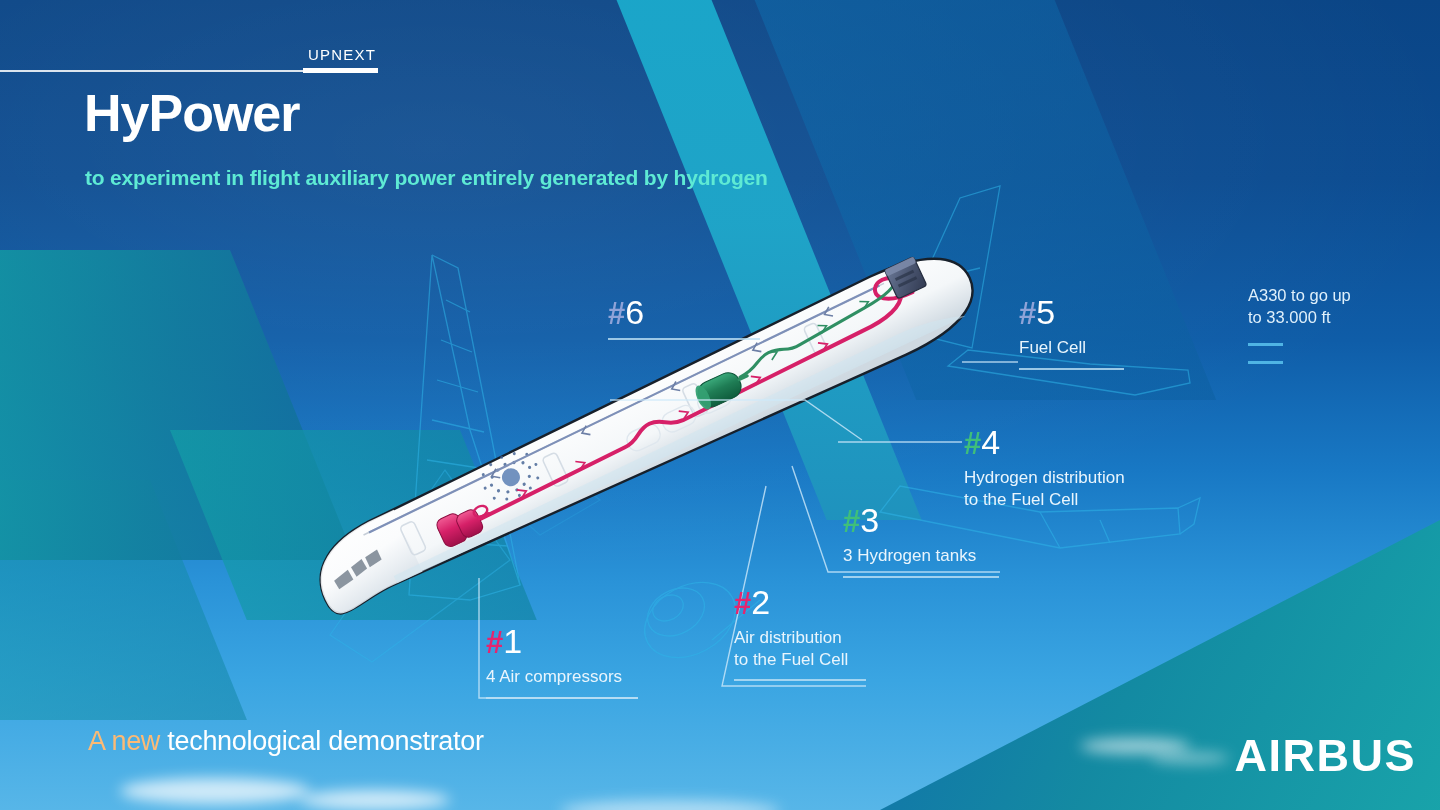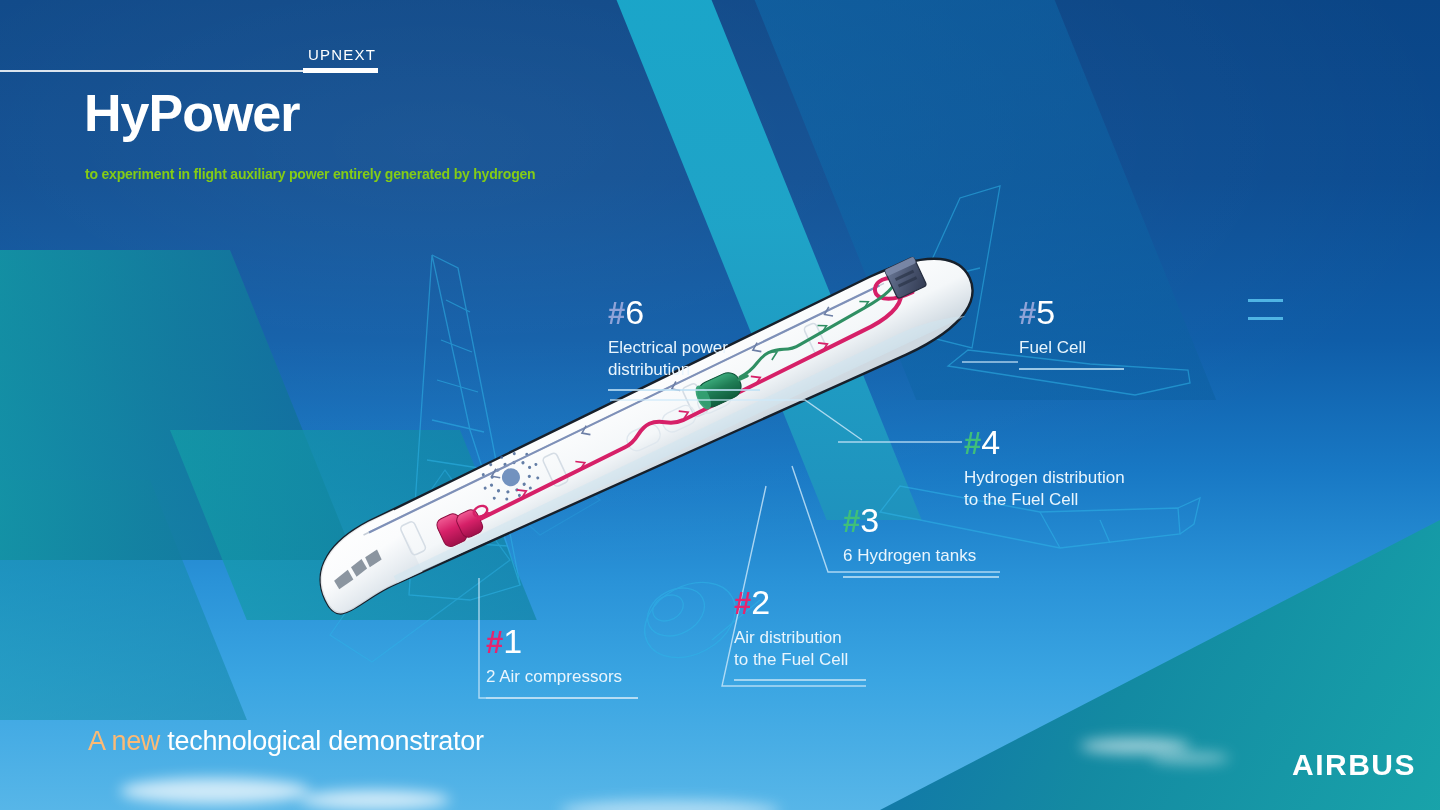--- a/index.html
+++ b/index.html
@@ -81,31 +81,31 @@
     position:absolute; left:303px; top:46px; width:78px;
     color:#ffffff; font-size:15px; letter-spacing:1.2px; text-align:center;
   }
   .title {
     position:absolute; left:84px; top:87px;
     color:#ffffff; font-size:52px; font-weight:bold; letter-spacing:-1px;
     line-height:1;
   }
   .subtitle {
     position:absolute; left:85px; top:166px;
-    color:#84cc16; font-size:14px; font-weight:bold; letter-spacing:-.2px;
+    color:#5eead4; font-size:21px; font-weight:bold; letter-spacing:-.2px;
   }
   .footer-line {
     position:absolute; left:88px; top:726px;
     color:#ffffff; font-size:27px; letter-spacing:-.3px;
   }
   .footer-line .light { font-weight:400; color:#fdba74; }
   .footer-line .bold  { font-weight:normal; }
   .airbus {
     position:absolute; right:24px; bottom:28px;
-    color:#ffffff; font-size:30px; font-weight:bold; letter-spacing:1.5px;
+    color:#ffffff; font-size:45px; font-weight:bold; letter-spacing:1.5px;
   }
 
   
   .info { position:absolute; left:1248px; top:284px; width:182px; }
   .info-block { color:#dff0fb; font-size:16.5px; line-height:1.34; }
   .info-div { width:35px; height:3px; background:#4fb4e4; margin:15px 0 15px 0; }
 
   
   .callout { position:absolute; }
   .callout .num {
@@ -357,30 +357,30 @@
     </g>
   </svg>
 
   <div class="hdr-rule"></div>
   <div class="hdr-rule-thick"></div>
   <div class="upnext">UPNEXT</div>
   <div class="title">HyPower</div>
   <div class="subtitle">to experiment in flight auxiliary power entirely generated by hydrogen</div>
 
   <div class="info">
+    <div class="info-block" style="white-space:pre-line">A330 to go up
+to 33.000 ft</div>
     <div class="info-div"></div>
     <div class="info-div"></div>
   </div>
 
   <div class="callout" style="left:608px;top:295px;width:160px;">
     <div class="num">
       <span class="hash hash-violet">#</span><span>6</span>
     </div>
-    <div class="lbl">Electrical power
-distribution</div>
     <div class="rule" style="width:152px;"></div>
   </div>
 
   <div class="callout" style="left:1019px;top:295px;width:110px;">
     <div class="num">
       <span class="hash hash-violet">#</span><span>5</span>
     </div>
     <div class="lbl">Fuel Cell</div>
     <div class="rule" style="width:105px;"></div>
   </div>
@@ -390,38 +390,38 @@
       <span class="hash hash-green">#</span><span>4</span>
     </div>
     <div class="lbl">Hydrogen distribution
 to the Fuel Cell</div>
   </div>
 
   <div class="callout" style="left:843px;top:503px;width:162px;">
     <div class="num">
       <span class="hash hash-green">#</span><span>3</span>
     </div>
-    <div class="lbl">6 Hydrogen tanks</div>
+    <div class="lbl">3 Hydrogen tanks</div>
     <div class="rule" style="width:156px;"></div>
   </div>
 
   <div class="callout" style="left:734px;top:585px;width:138px;">
     <div class="num">
       <span class="hash hash-pink">#</span><span>2</span>
     </div>
     <div class="lbl">Air distribution
 to the Fuel Cell</div>
     <div class="rule" style="width:132px;"></div>
   </div>
 
   <div class="callout" style="left:486px;top:624px;width:158px;">
     <div class="num">
       <span class="hash hash-pink">#</span><span>1</span>
     </div>
-    <div class="lbl">2 Air compressors</div>
+    <div class="lbl">4 Air compressors</div>
     <div class="rule" style="width:152px;"></div>
   </div>
 
   <div class="footer-line">
     <span class="light">A new </span><span class="bold">technological demonstrator</span>
   </div>
   <div class="airbus">AIRBUS</div>
 
 </div>
 

